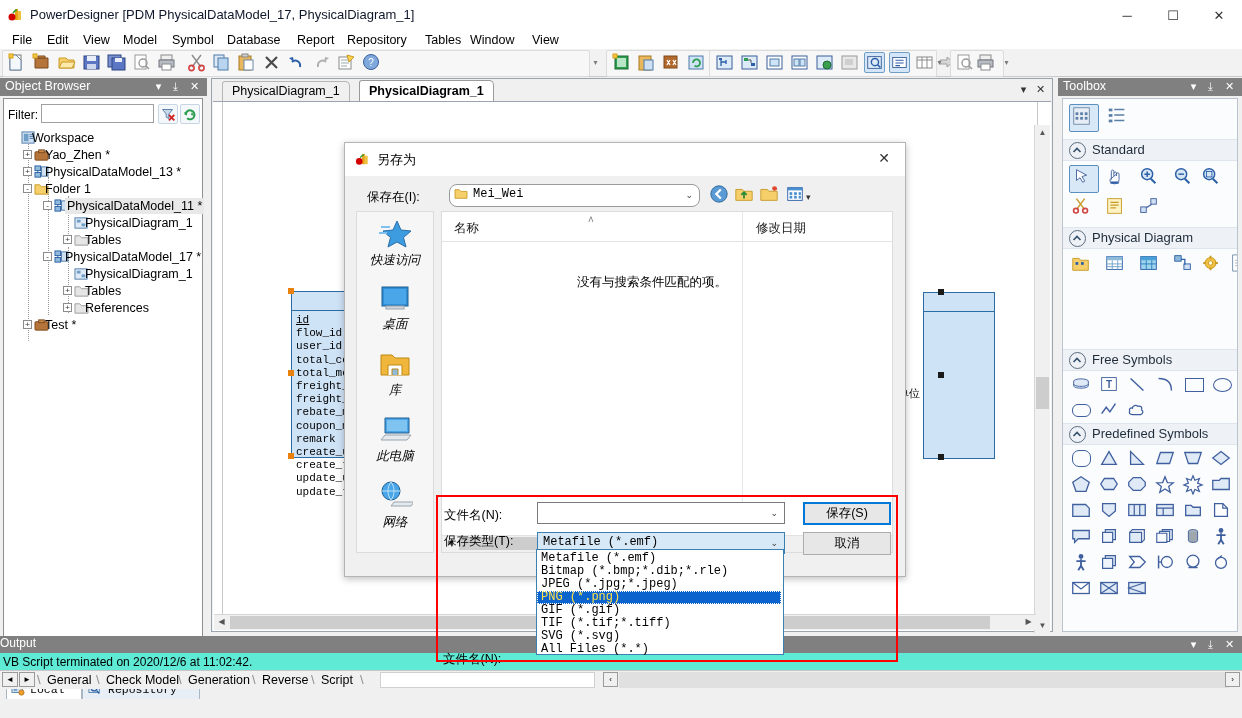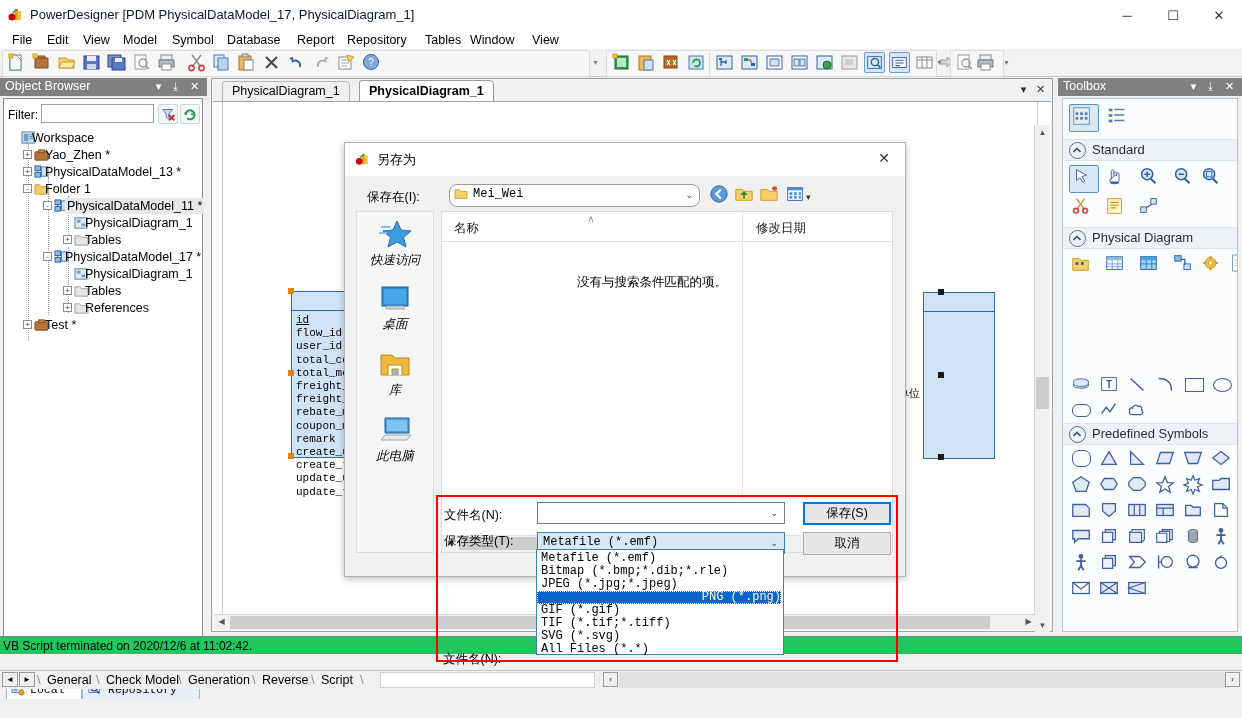--- a/index.html
+++ b/index.html
@@ -127,21 +127,21 @@
   .fl-empty{position:absolute;left:0;top:62px;width:420px;text-align:center;font-size:12.5px;}
   .fl-hscroll{position:absolute;left:0;bottom:0;width:450px;height:16px;background:#f0f0f0;border-top:1px solid #e2e2e2;}
 
   .redbox{position:absolute;left:436px;top:495px;width:458px;height:163px;border:2px solid #ff0000;pointer-events:none;z-index:60;}
 
   .savebtn{position:absolute;width:88px;height:23px;background:#e7e7e7;border:1px solid #adadad;box-sizing:border-box;text-align:center;line-height:21px;font-size:12.5px;}
   .savebtn.def{border:2px solid #0078d7;background:#e7e7e7;line-height:19px;}
 
   .typelist{position:absolute;left:536px;top:549px;width:246px;height:104px;background:#ffffff;border:1px solid #3c7fb1;z-index:55;}
   .tl-item{position:absolute;left:0;width:244px;height:13px;font-family:"Liberation Mono",monospace;font-size:12px;line-height:13px;padding-left:4px;box-sizing:border-box;white-space:nowrap;}
-  .tl-item.hl{background:#0b63ce;color:#fef9c3;outline:1px dotted #ffffff;outline-offset:-1px;text-align:right;}
+  .tl-item.hl{background:#0b63ce;color:#fde047;outline:1px dotted #ffffff;outline-offset:-1px;}
 </style>
 </head>
 <body>
 
 <div class="app">
 
   <div class="titlebar">
     <svg class="tb-icon" viewBox="0 0 16 16">
       <rect x="7" y="2" width="3" height="11" fill="#e8a317"></rect>
       <rect x="10" y="4" width="3" height="9" fill="#f0c040"></rect>
@@ -799,20 +799,26 @@
             </g>
           </svg>
       </div>
       <div class="tbi" style="left:166px;top:153px;width:22px;height:28px;">
         <svg viewBox="0 0 20 24" width="18" height="22">
             <path d="M4 3h8l4 4v14H4z" fill="#fff" stroke="#6f8aa8"></path>
             <path d="M7 9h7M7 12h7M7 15h5" stroke="#9ab"></path>
           </svg>
       </div>
 
+      <div class="tbx-sec" style="top:250px">
+        <div class="chev"><svg viewBox="0 0 14 14" width="14" height="14">
+              <path d="M3.5 9L7 5.5 10.5 9" stroke="#35506b" stroke-width="1.6" fill="none"></path>
+            </svg></div>
+        <div class="sec-t">Free Symbols</div>
+      </div>
       <div class="tbi" style="left:6px;top:274px">
         <svg viewBox="0 0 26 24" width="24" height="22">
             <ellipse cx="13" cy="9" rx="8" ry="2.6" fill="#dfeaf6" stroke="#3f5f9f"></ellipse>
             <path d="M5 9v5c0 1.4 3.6 2.6 8 2.6s8-1.2 8-2.6V9" fill="#dfeaf6" stroke="#3f5f9f"></path>
             <path d="M5 12c0 1.4 3.6 2.6 8 2.6s8-1.2 8-2.6" stroke="#3f5f9f" fill="none"></path>
           </svg>
       </div>
       <div class="tbi" style="left:34px;top:274px">
         <svg viewBox="0 0 26 24" width="24" height="22">
             <rect x="5" y="5" width="16" height="14" fill="#fff" stroke="#3f5f9f"></rect>
@@ -981,21 +987,21 @@
     </div>
   </div>
 
   <div class="outpanel">
     <div class="out-cap">
       <div class="cap-text">Output</div>
       <div class="cap-btn" style="right:42px">▾</div>
       <div class="cap-btn" style="right:25px">⤓</div>
       <div class="cap-btn" style="right:6px">✕</div>
     </div>
-    <div style="position:absolute;left:0;top:1px;width:1242px;height:17px;background:#22c55e;">
+    <div style="position:absolute;left:0;top:17px;width:1242px;height:17px;background:#5eead4;">
       <div class="out-text" style="top:2px">VB Script terminated on 2020/12/6 at 11:02:42.</div>
     </div>
     <div class="out-tabs">
       <div class="navbtn" style="left:2px">◄</div>
       <div class="navbtn" style="left:19px">►</div>
       <div class="otab-sep" style="left:37px">\</div>
       <div class="otab" style="left:43px">General</div>
       <div class="otab-sep" style="left:96px">\</div>
       <div class="otab" style="left:102px">Check Model</div>
       <div class="otab-sep" style="left:178px">\</div>
@@ -1093,20 +1099,28 @@
         <div class="plabel">库</div>
       </div>
       <div class="place" style="top:198px">
         <svg class="pico" viewBox="0 0 36 32">
             <path d="M8 4h24v15H8z" fill="#4aa6e8" stroke="#1e5f92"></path>
             <path d="M10 6h20v11H10z" fill="#7fc4f0"></path>
             <path d="M4 26h26l4-5H8z" fill="#e4e9ee" stroke="#9aa3ad"></path>
           </svg>
         <div class="plabel">此电脑</div>
       </div>
+      <div class="place" style="top:264px">
+        <svg class="pico" viewBox="0 0 36 32">
+            <circle cx="14" cy="11" r="9" fill="#4aa6e8" stroke="#1e5f92"></circle>
+            <path d="M5 11h18M14 2c4 5 4 13 0 18M14 2c-4 5-4 13 0 18" stroke="#bde3f8" fill="none"></path>
+            <path d="M14 26h20l3-4H17z" fill="#e4e9ee" stroke="#9aa3ad"></path>
+          </svg>
+        <div class="plabel">网络</div>
+      </div>
     </div>
 
     <div class="filelist">
       <div class="fl-head">
         <div class="fl-col" style="left:12px">名称</div>
         <div class="fl-sort" style="left:146px">˄</div>
         <div class="fl-col" style="left:314px">修改日期</div>
       </div>
       <div class="fl-divider" style="left:300px;top:0"></div>
       <div class="fl-empty">没有与搜索条件匹配的项。</div>

